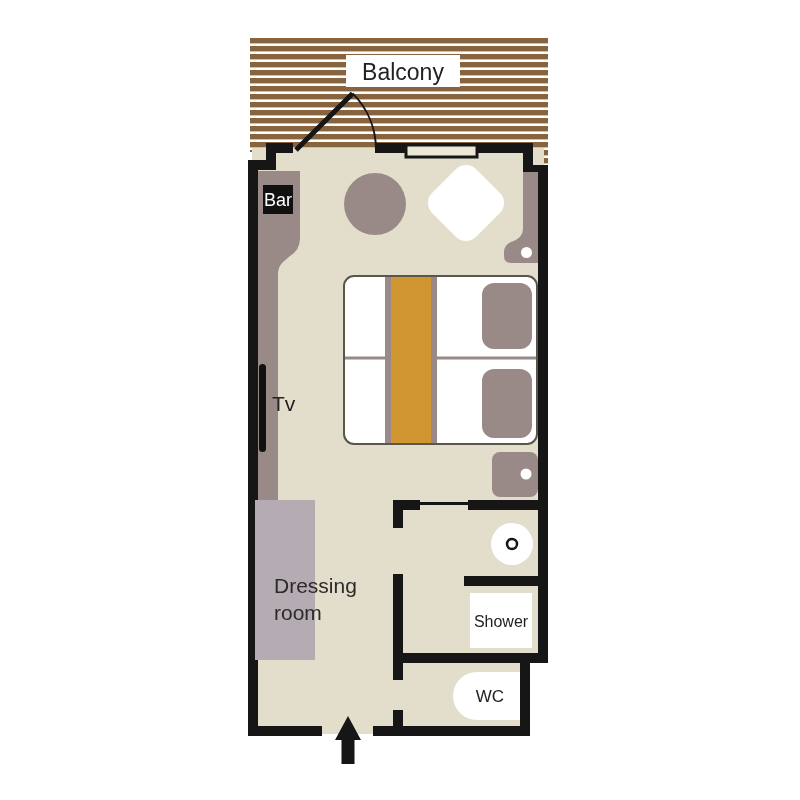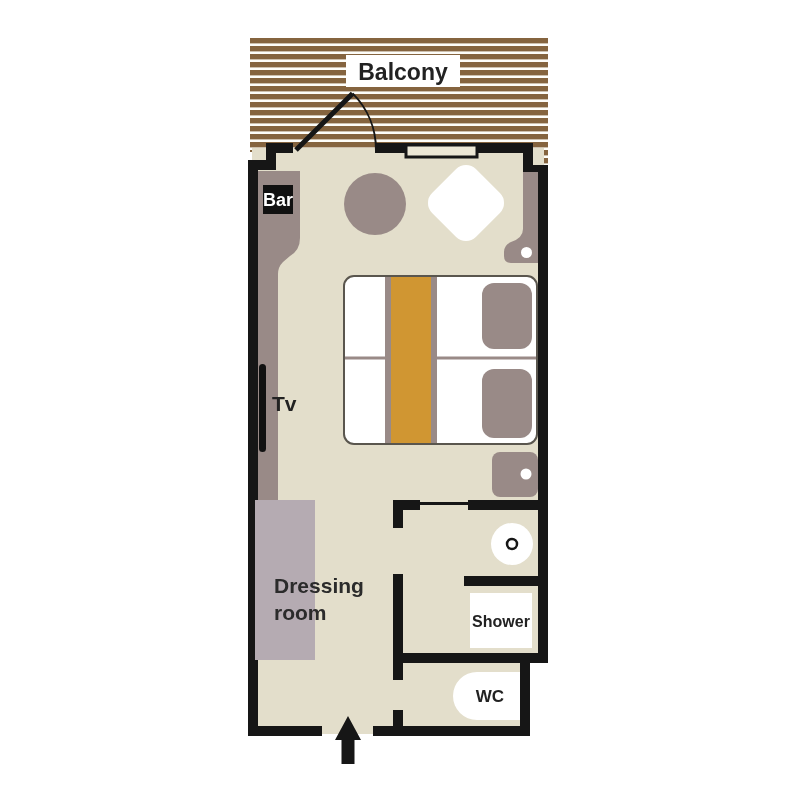--- a/index.html
+++ b/index.html
@@ -1,16 +1,16 @@
 <!DOCTYPE html>
 <html><head>
 <meta charset="utf-8">
 <style>
   html,body{margin:0;padding:0;background:#ffffff;}
-  .page{width:708px;height:800px;position:relative;background:#ffffff;overflow:hidden;font-weight:bold;}
+  .page{width:708px;height:800px;position:relative;background:#ffffff;overflow:hidden;}
   svg{display:block;}
   text{font-family:"Liberation Sans","DejaVu Sans",sans-serif;fill:#222222;}
   .lbl-balcony{font-size:23px;}
   .lbl-bar{font-size:18px;fill:#ffffff;}
   .lbl-tv{font-size:21px;}
   .lbl-dressing{font-size:21px;fill:#2b2b2b;}
   .lbl-shower{font-size:16px;}
   .lbl-wc{font-size:17px;}
 </style>
 </head>

